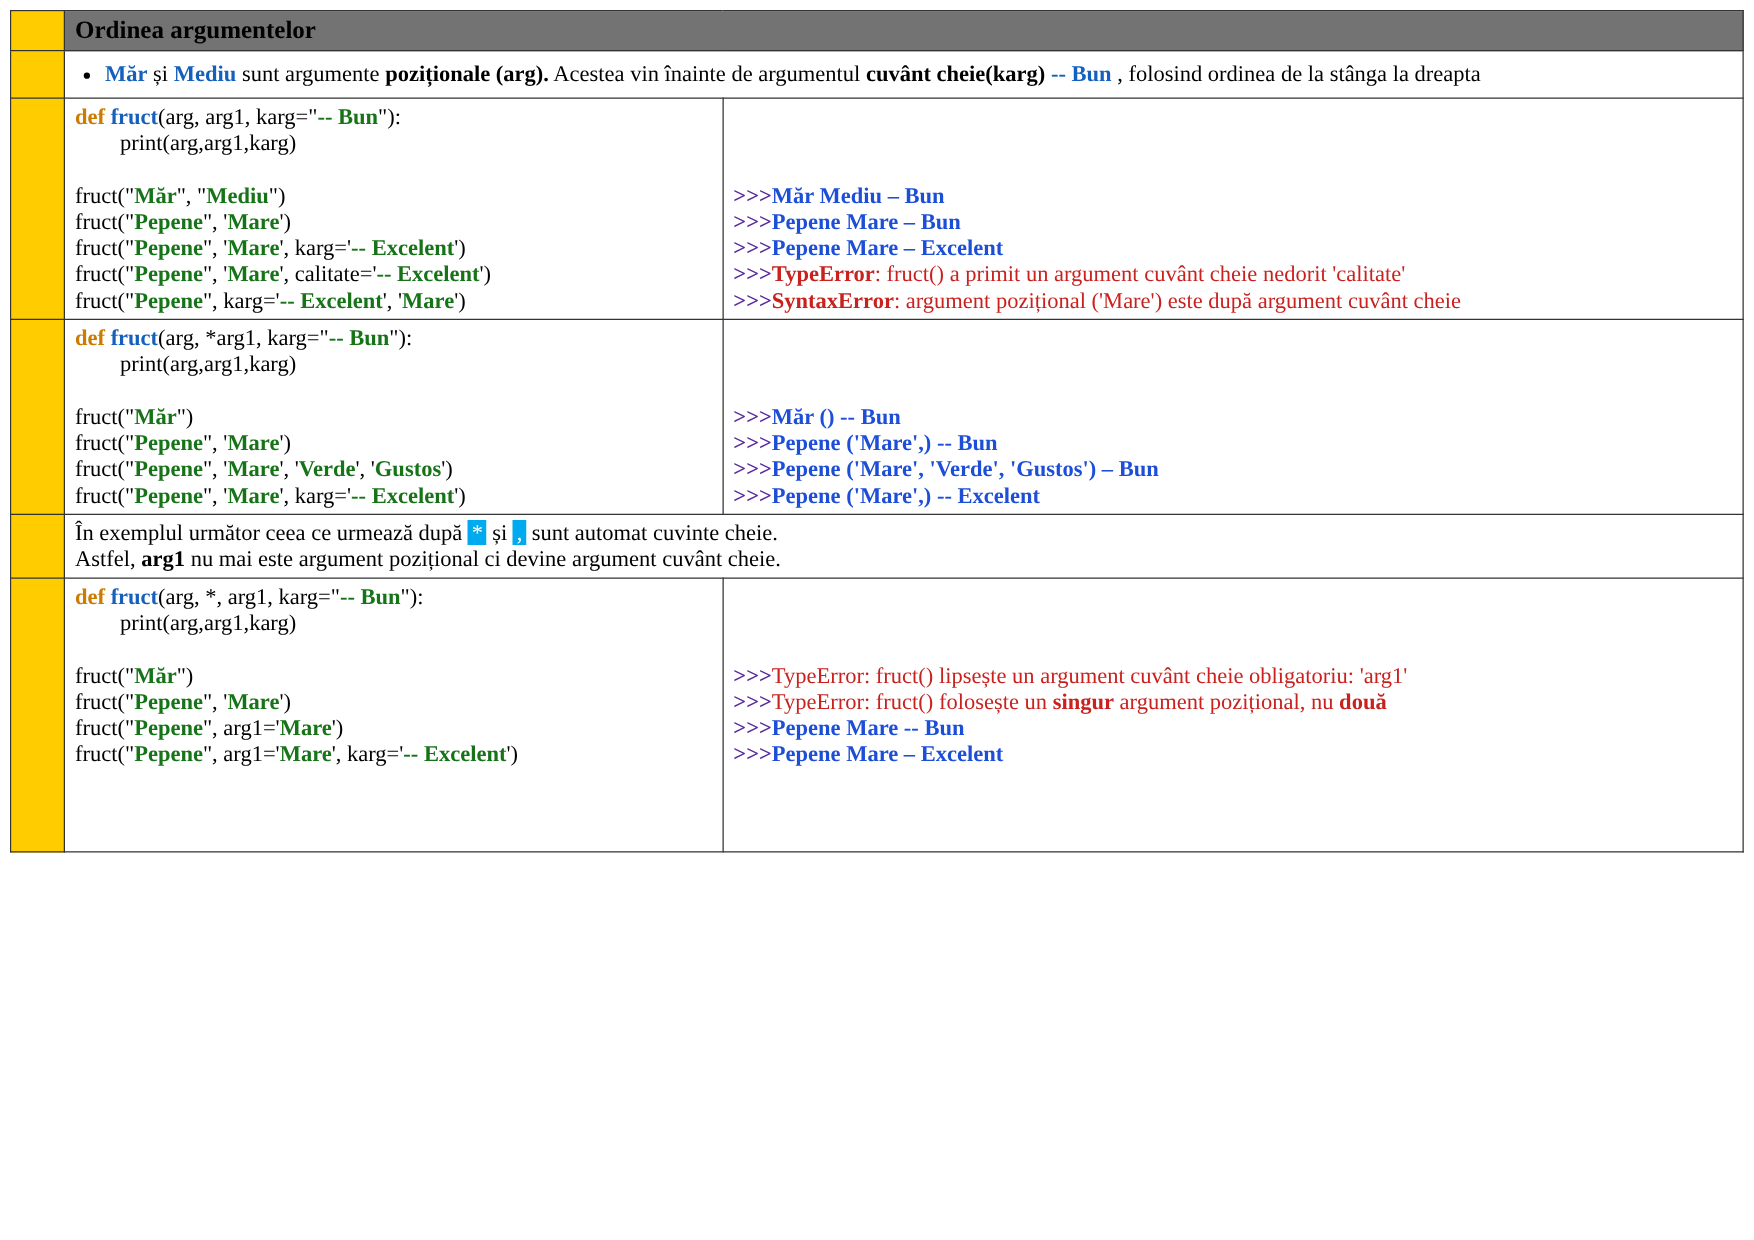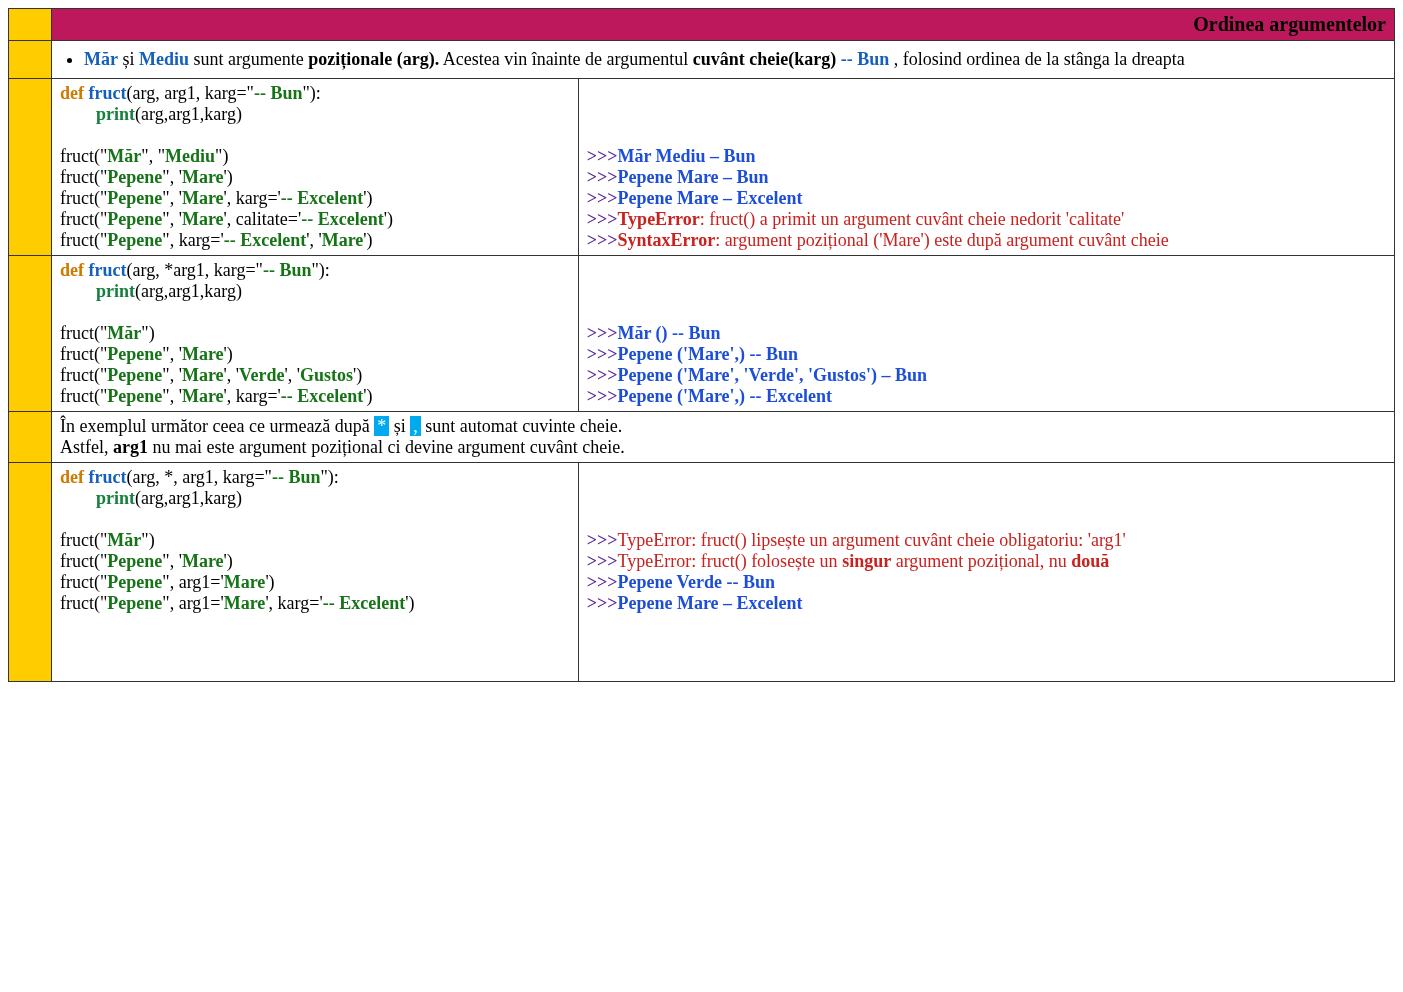--- a/index.html
+++ b/index.html
@@ -13,23 +13,23 @@
   table.main {
     border-collapse: collapse;
     width: 100%;
   }
   table.main td, table.main th {
     border: 1px solid #333;
     vertical-align: top;
     padding: 4px 8px;
   }
   th.title {
-    background: #be185d;
+    background: #737373;
     font-weight: bold;
-    text-align: right;
+    text-align: left;
     font-size: 20px;
   }
   td.sidebar {
     background: #ffcc00;
     width: 26px;
     padding: 0;
   }
   td.corner {
     background: #ffcc00;
     width: 26px;
@@ -47,21 +47,21 @@
   }
   .code-line {
     white-space: pre;
   }
   .out-line {
     white-space: pre-wrap;
   }
   
   .kw-def   { color:#cc7a00; font-weight:bold; } 
   .fn-name  { color:#1560bd; font-weight:bold; } 
-  .fn-print { color:#15803d; font-weight:bold; } 
+  .fn-print { color:#000000; font-weight:normal; } 
   .str      { color:#177317; font-weight:bold; } 
   .prompt   { color:#5a2a9c; font-weight:bold; } 
   .ok       { color:#1d4ed8; font-weight:bold; } 
   .err-name { color:#c9211e; font-weight:bold; } 
   .err-msg  { color:#c9211e;text-align:right; }
   .hl       { background:#00aaee; color:#fff; padding:0 3px; }
   .blue-b   { color:#1560bd; font-weight:bold; }
   td.codecell { width:38%; }
 </style>
 </head>
@@ -154,18 +154,18 @@
 <div class="code-line">&nbsp;</div>
 <div class="code-line">&nbsp;</div>
 <div class="code-line">&nbsp;</div>
     </td>
     <td class="code">
 <div class="out-line">&nbsp;</div>
 <div class="out-line">&nbsp;</div>
 <div class="out-line">&nbsp;</div>
 <div class="out-line"><span class="prompt">&gt;&gt;&gt;</span><span class="err-msg">TypeError: fruct() lipsește un argument cuvânt cheie obligatoriu: 'arg1'</span></div>
 <div class="out-line"><span class="prompt">&gt;&gt;&gt;</span><span class="err-msg">TypeError: fruct() folosește un </span><span class="err-name">singur</span><span class="err-msg"> argument pozițional, nu </span><span class="err-name">două</span></div>
-<div class="out-line"><span class="prompt">&gt;&gt;&gt;</span><span class="ok">Pepene Verde -- Bun</span></div>
+<div class="out-line"><span class="prompt">&gt;&gt;&gt;</span><span class="ok">Pepene Mare -- Bun</span></div>
 <div class="out-line"><span class="prompt">&gt;&gt;&gt;</span><span class="ok">Pepene Mare – Excelent</span></div>
     </td>
   </tr>
 </tbody>
   </table>
 
 </body></html>

